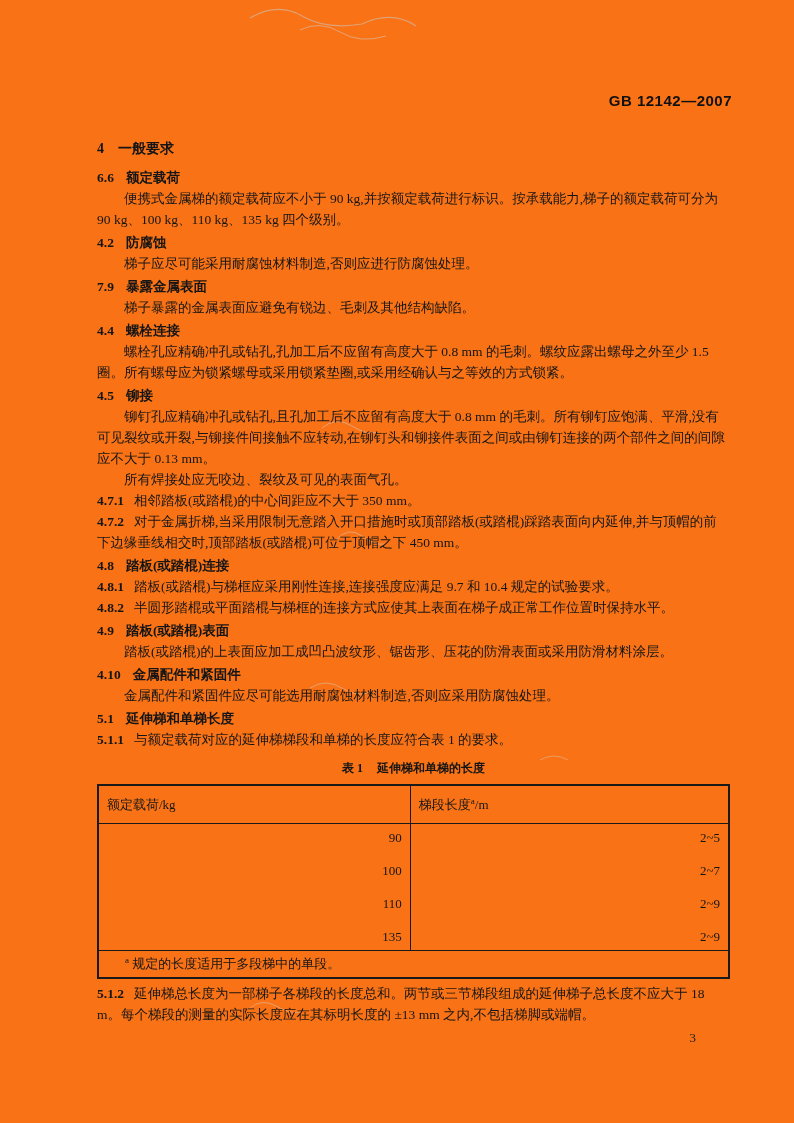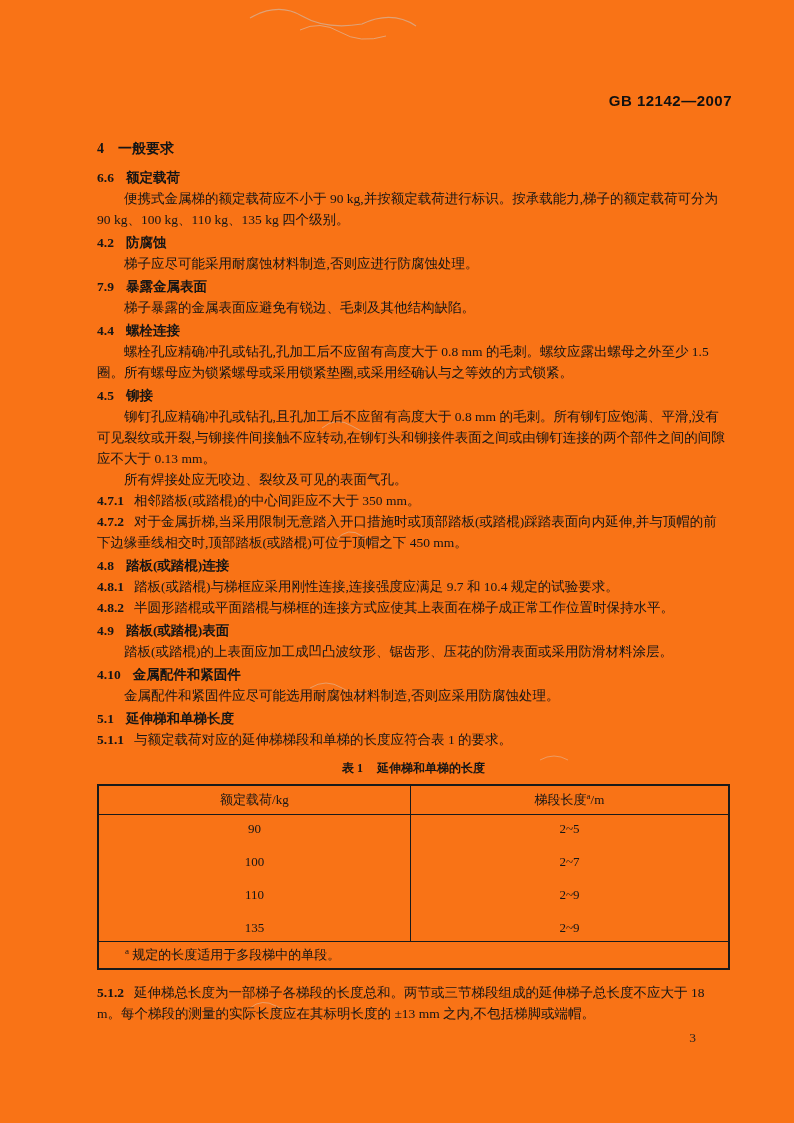--- a/index.html
+++ b/index.html
@@ -33,47 +33,47 @@
   }
   .sec1 { font-weight: bold; margin: 12px 0 8px; font-size: 14px; }
   .sec1.first { margin-top: 0; }
   .sec1.ch5 { margin-top: 16px; }
   .sec1 .num { margin-right: 14px; }
   .sec2 { font-weight: bold; margin: 2px 0 0; }
   .sec2 .num { margin-right: 12px; }
   .para { margin: 0; text-indent: 2em; }
   .clause { margin: 0; }
   .clause .cnum { font-weight: bold; margin-right: 10px; }
-  .clause.gap-top { margin-top: 12px; }
+  .clause.gap-top { margin-top: 4px; }
 
   .tcaption {
     text-align: center;
     font-weight: bold;
     margin: 8px 0 5px;
     font-size: 12px;
   }
   .tcaption .tlabel { margin-right: 14px; }
   table.t1 {
     width: 100%;
     border-collapse: collapse;
     border: 2px solid #1a1a1a;
     font-size: 13px;
     table-layout: fixed;
   }
   table.t1 col.c1 { width: 49.5%; }
   table.t1 th {
     font-weight: normal;
-    text-align: center;
+    text-align: left;
     height: 29px;
     border-bottom: 1.5px solid #1a1a1a;
-    padding: 0;
+    padding: 8px;
   }
   table.t1 th.divider, table.t1 td.divider { border-right: 1.5px solid #1a1a1a; }
   table.t1 td {
-    text-align: center;
+    text-align: right;
     height: 17px;
     line-height: 17px;
     padding: 8px;
   }
   table.t1 tbody tr.firstrow td { padding-top: 5px; }
   table.t1 tbody tr.lastrow td { padding-bottom: 5px; }
   table.t1 tr.footrow td {
     border-top: 1.5px solid #1a1a1a;
     text-align: left;
     height: auto;

